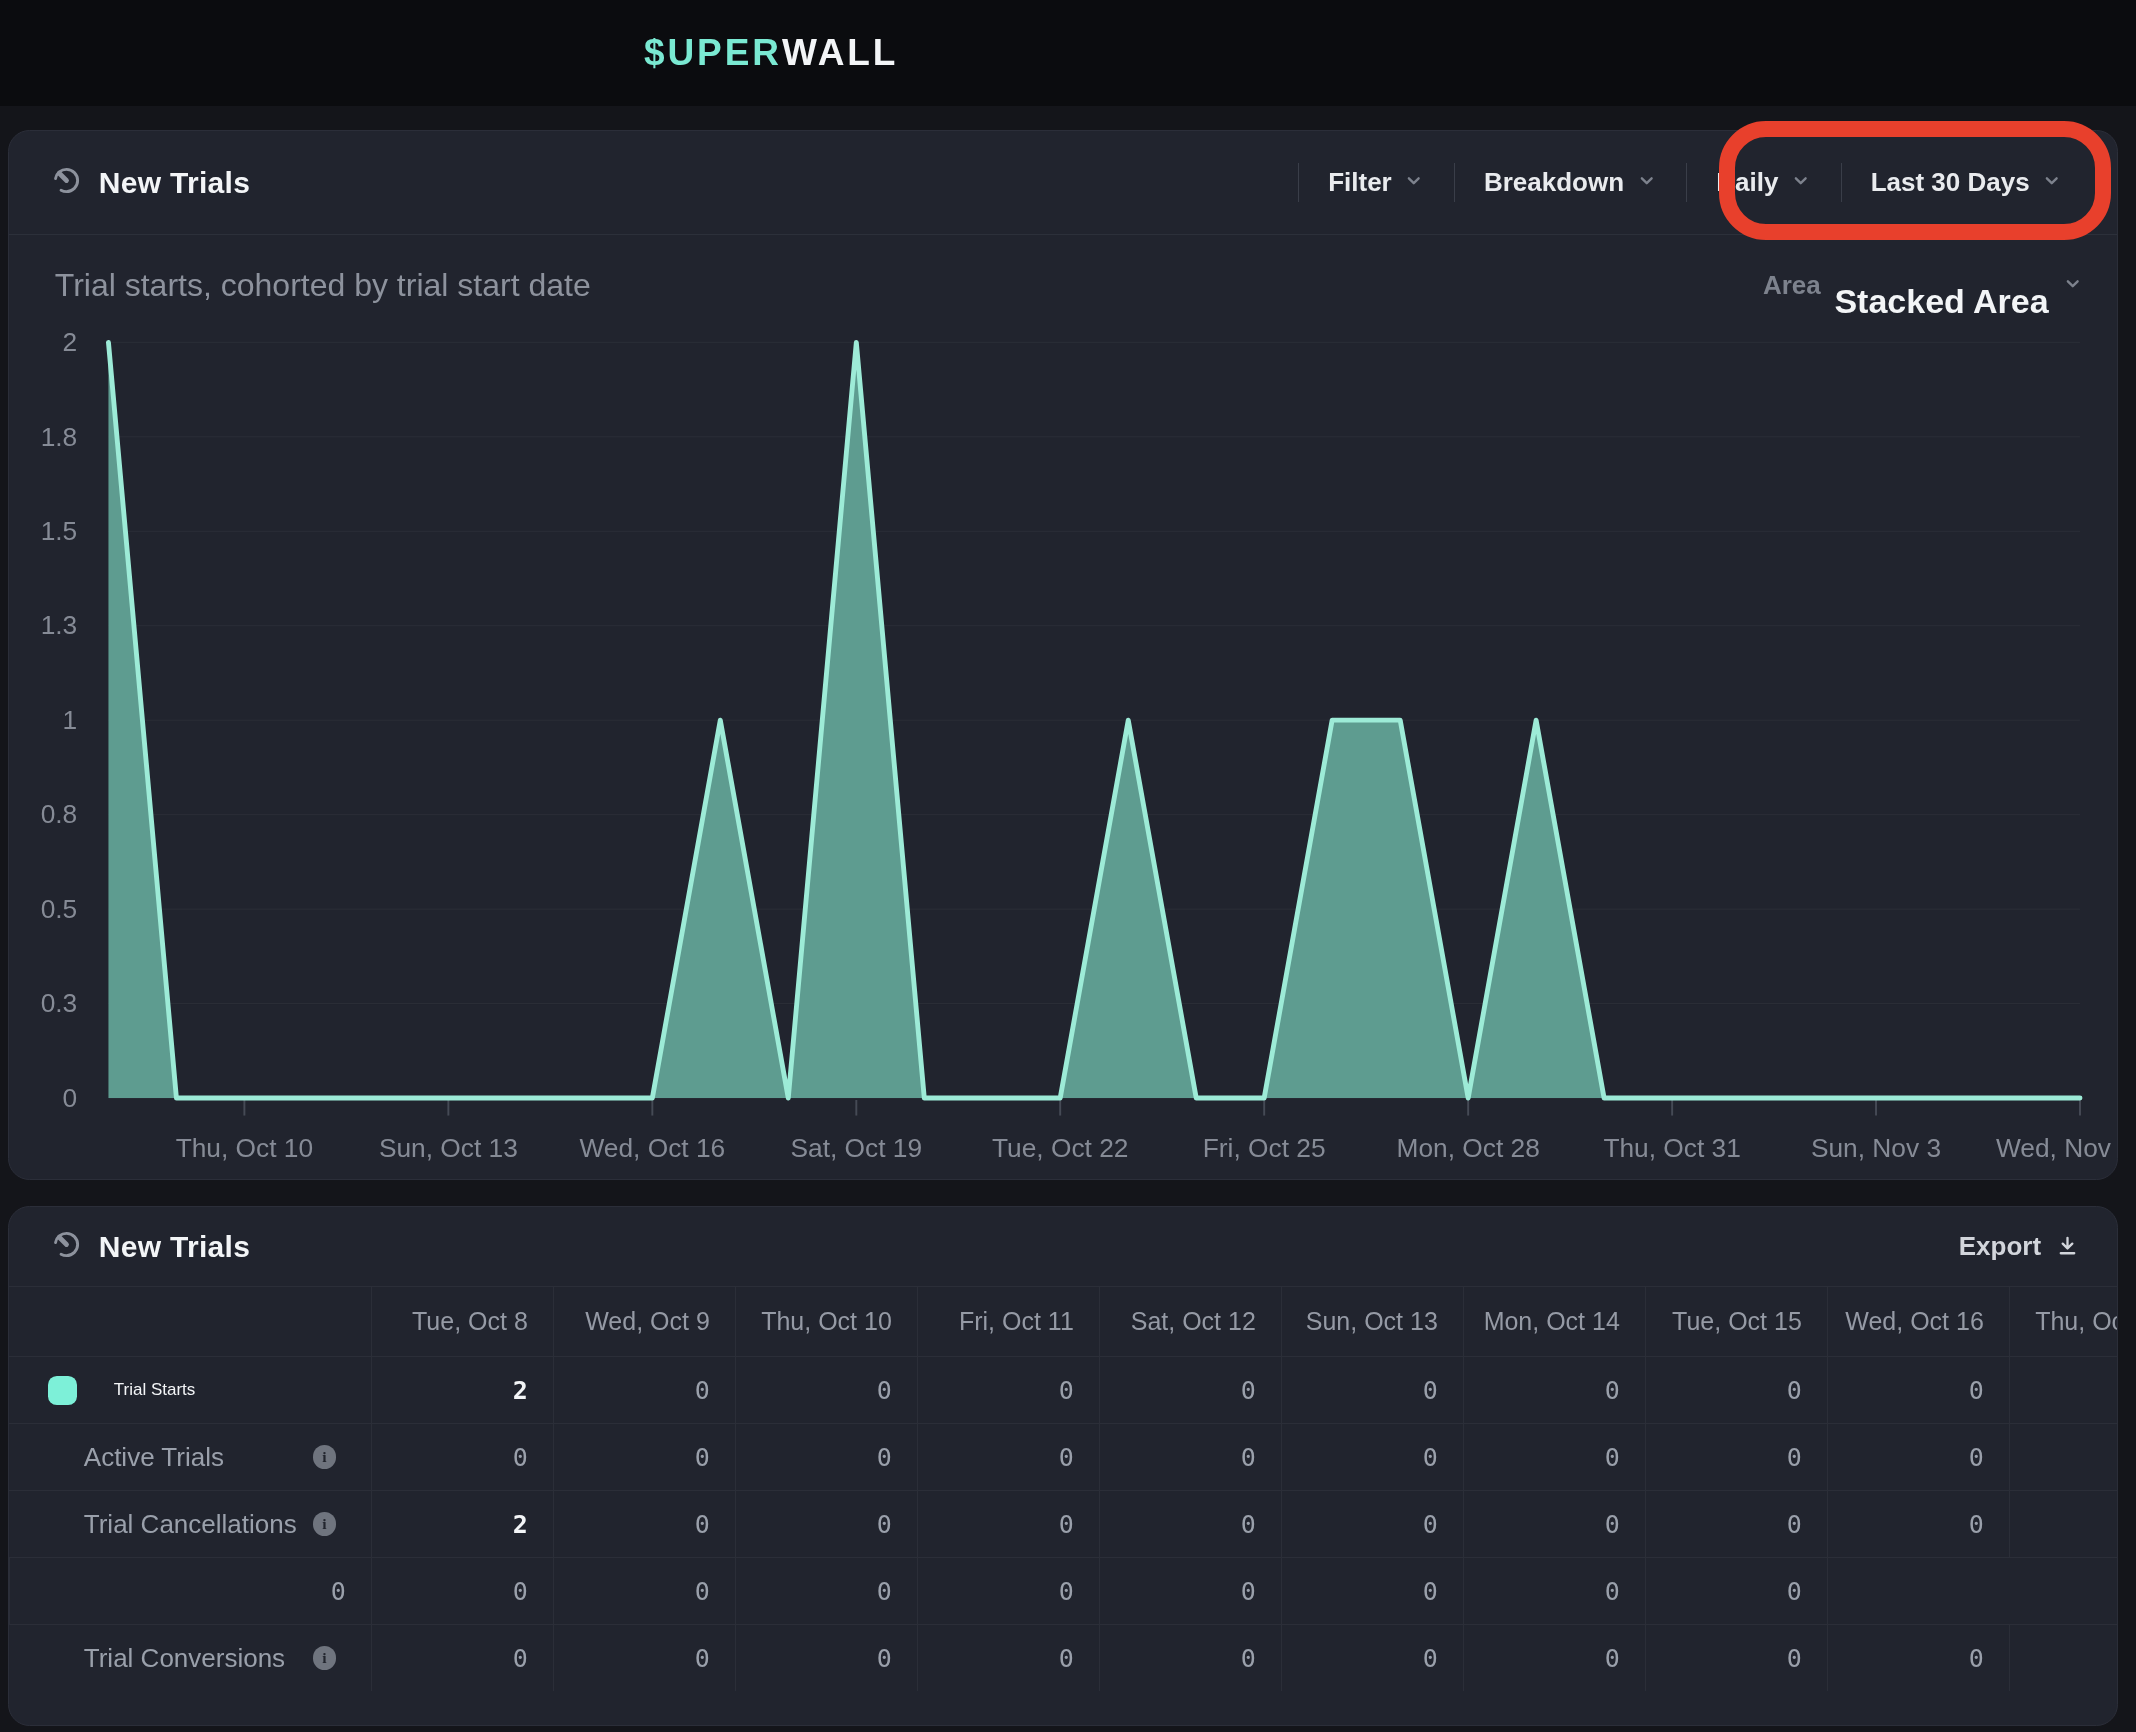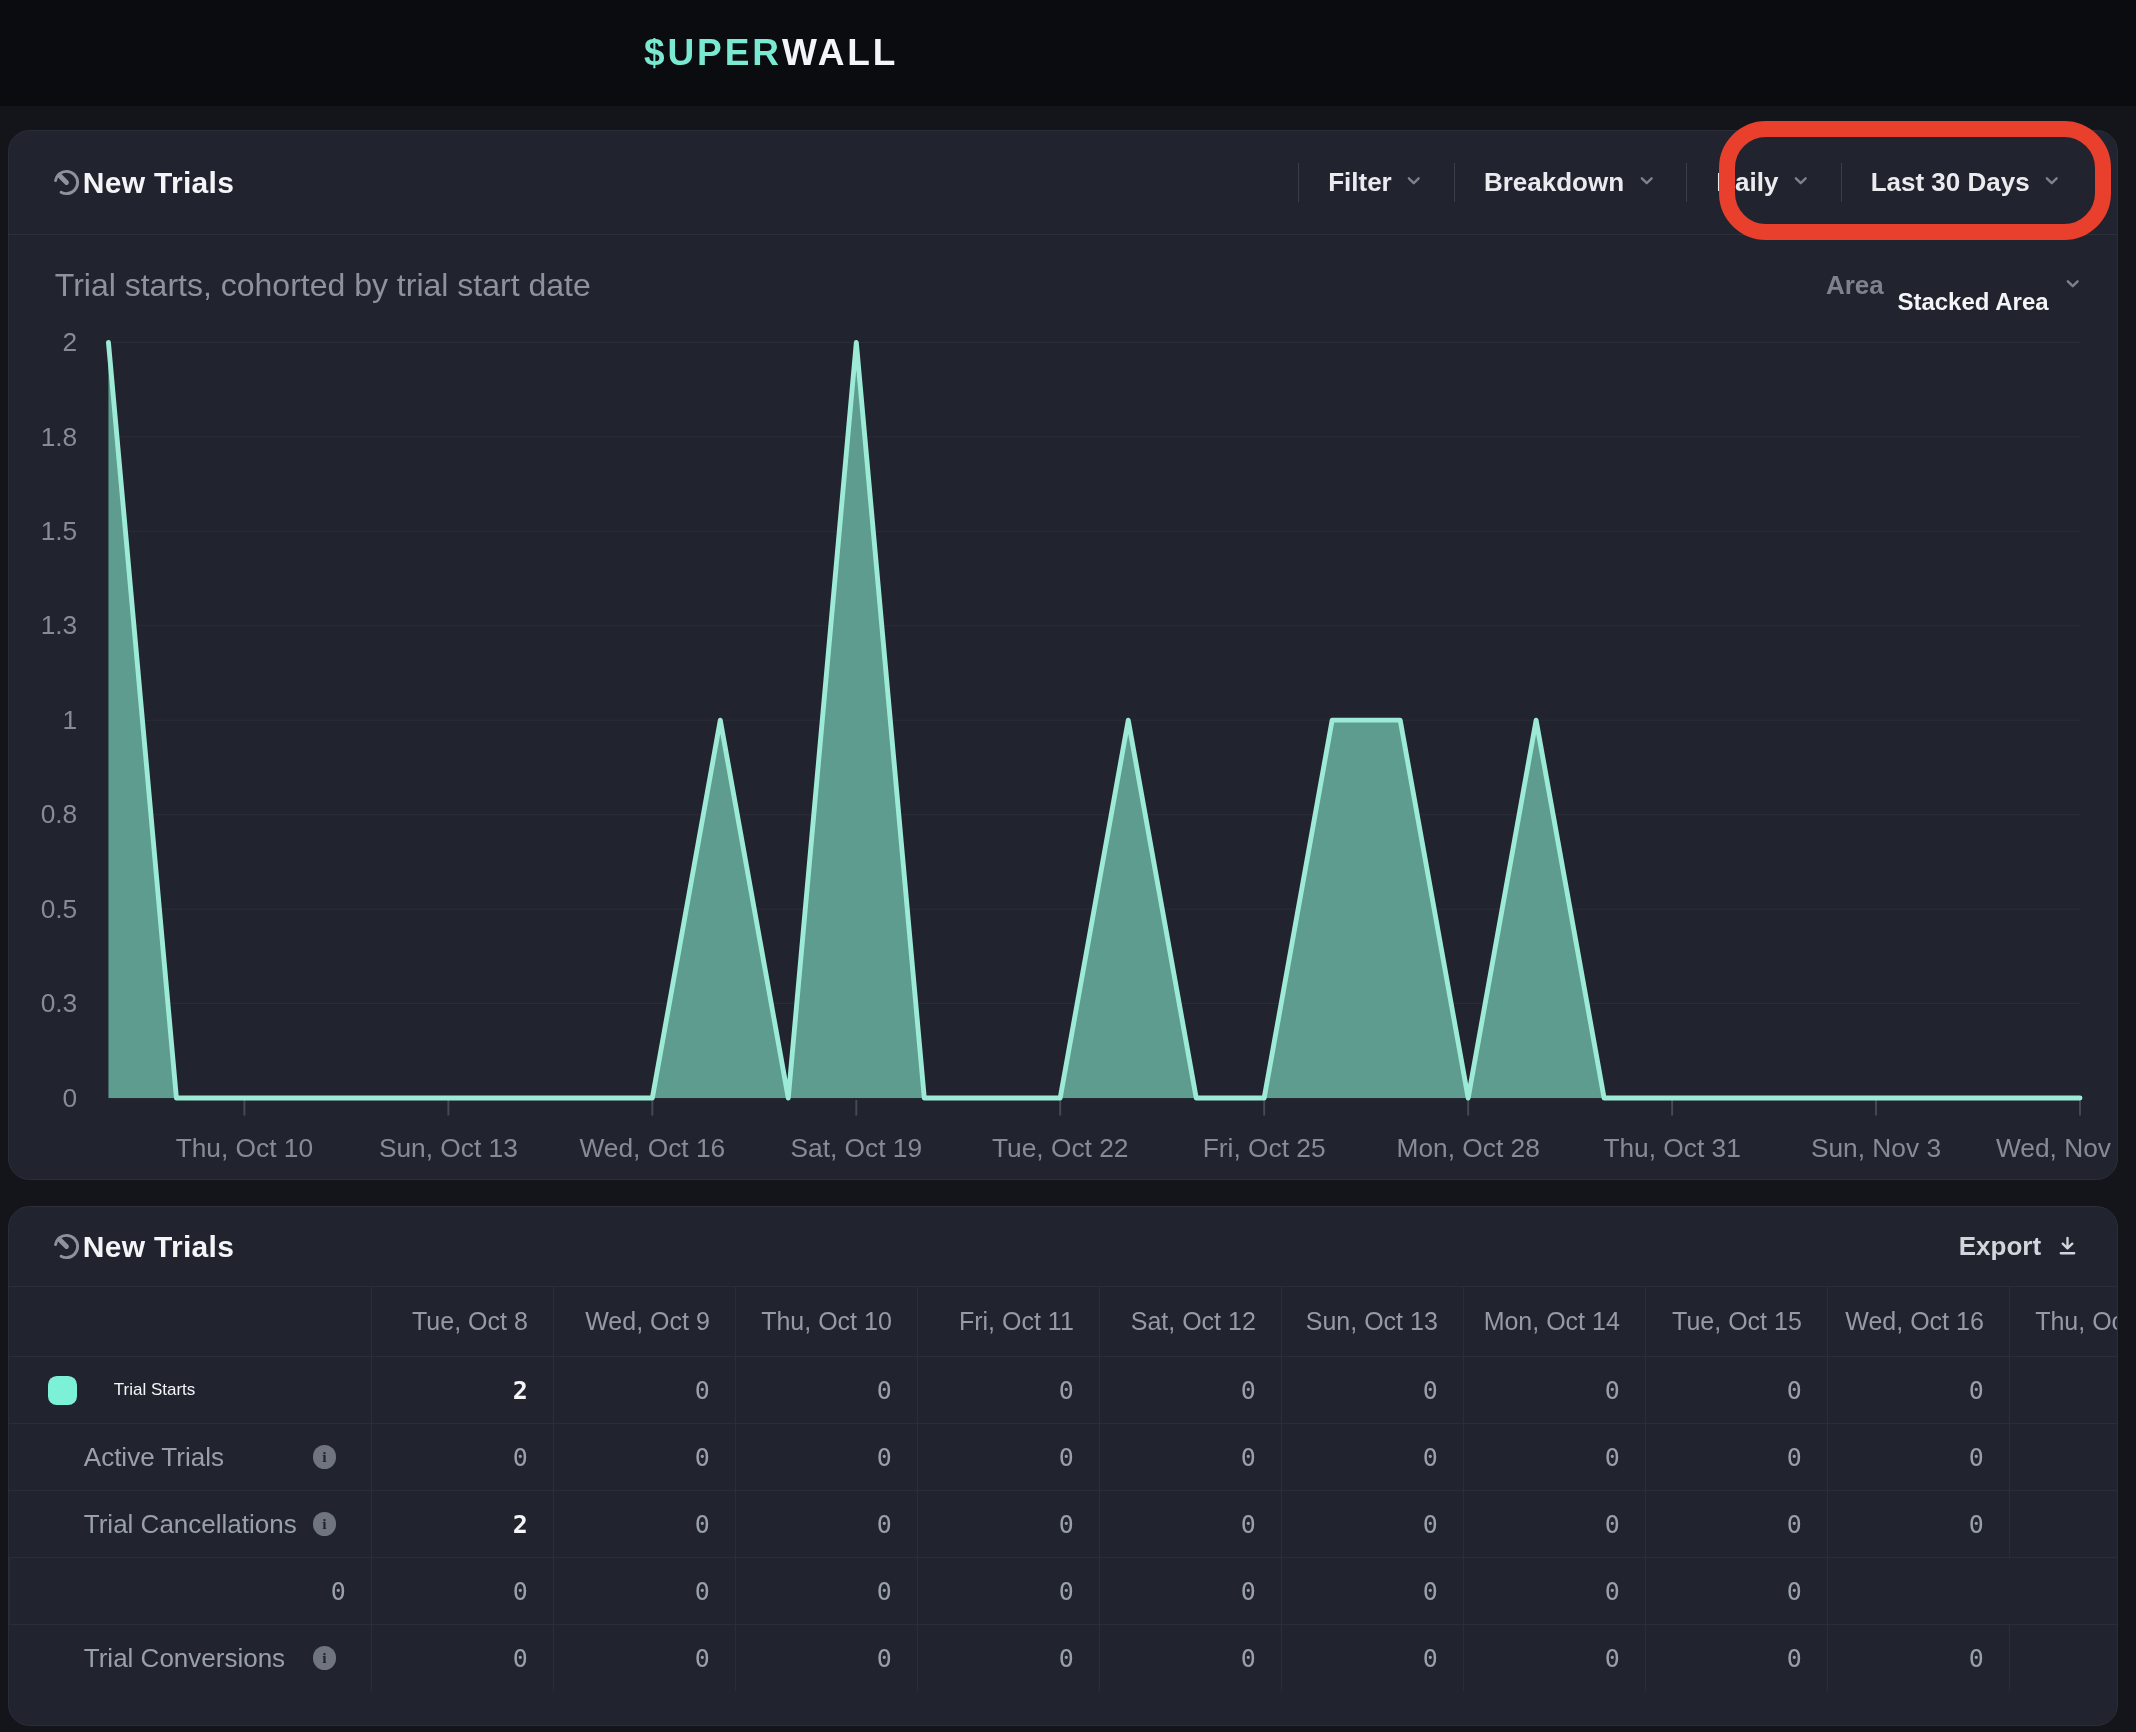--- a/index.html
+++ b/index.html
@@ -33,34 +33,34 @@
     font-size:37px;font-weight:800;letter-spacing:2.9px;}
   .logo .lp{color:var(--logo-teal);}
   .logo .ls{color:var(--text-primary);}
   
   .panel{position:absolute;background:var(--panel-bg);border:1px solid var(--panel-border);border-radius:21.5px;}
   #panel-chart{left:7.8px;top:130px;width:2110px;height:1050px;}
   #panel-table{left:7.8px;top:1206px;width:2110px;height:520px;overflow:hidden;}
   
   .p1-header{position:absolute;left:0;top:0;width:100%;height:104px;
     border-bottom:1px solid var(--divider);display:flex;align-items:center;}
-  .p-title-group{display:flex;align-items:center;gap:2px;padding-left:43px;}
+  .p-title-group{display:flex;align-items:flex-start;gap:18px;padding-left:43px;}
   .p-title{font-size:30px;font-weight:700;color:var(--text-primary);letter-spacing:0.3px;}
   .controls{margin-left:auto;display:flex;align-items:center;height:100%;padding-right:25px;}
   .control{display:flex;align-items:center;gap:11.7px;padding:0 29px;height:39px;
     border-left:1px solid #3a3e49;cursor:pointer;}
   .control-label{font-size:26px;color:#e9ebee;font-weight:600;}
   .chev{width:21.5px;height:21.5px;flex:0 0 auto;}
   
   .sub-row{position:absolute;left:0;top:126px;width:100%;height:57px;display:flex;align-items:center;
     padding:0 33px 0 46px;}
   .subtitle{font-size:32px;color:#8d929d;}
   .chart-type{margin-left:auto;display:flex;align-items:center;gap:13.7px;cursor:pointer;}
   .chart-type .ct-label{font-size:26px;color:#7d828d;font-weight:600;}
-  .chart-type .ct-value{font-size:24px;color:var(--text-primary);font-weight:700;margin-top:32px;}
+  .chart-type .ct-value{font-size:34px;color:var(--text-primary);font-weight:700;margin-top:32px;}
   
   #chart-svg{position:absolute;left:0;top:182px;}
   #chart-svg .grid{stroke:var(--grid);stroke-width:1;}
   #chart-svg .tick{stroke:var(--tick);stroke-width:2;}
   #chart-svg .ylab{fill:var(--text-dim);font-size:27px;font-family:"Liberation Sans",sans-serif;text-anchor:end;}
   #chart-svg .xlab{fill:var(--text-dim);font-size:27px;font-family:"Liberation Sans",sans-serif;text-anchor:middle;}
   #chart-svg .area{fill:var(--fill);}
   #chart-svg .line{fill:none;stroke:var(--mint);stroke-width:5;stroke-linejoin:round;stroke-linecap:round;}
   
   #annotation-box{position:absolute;left:1719px;top:121px;width:392px;height:119px;

